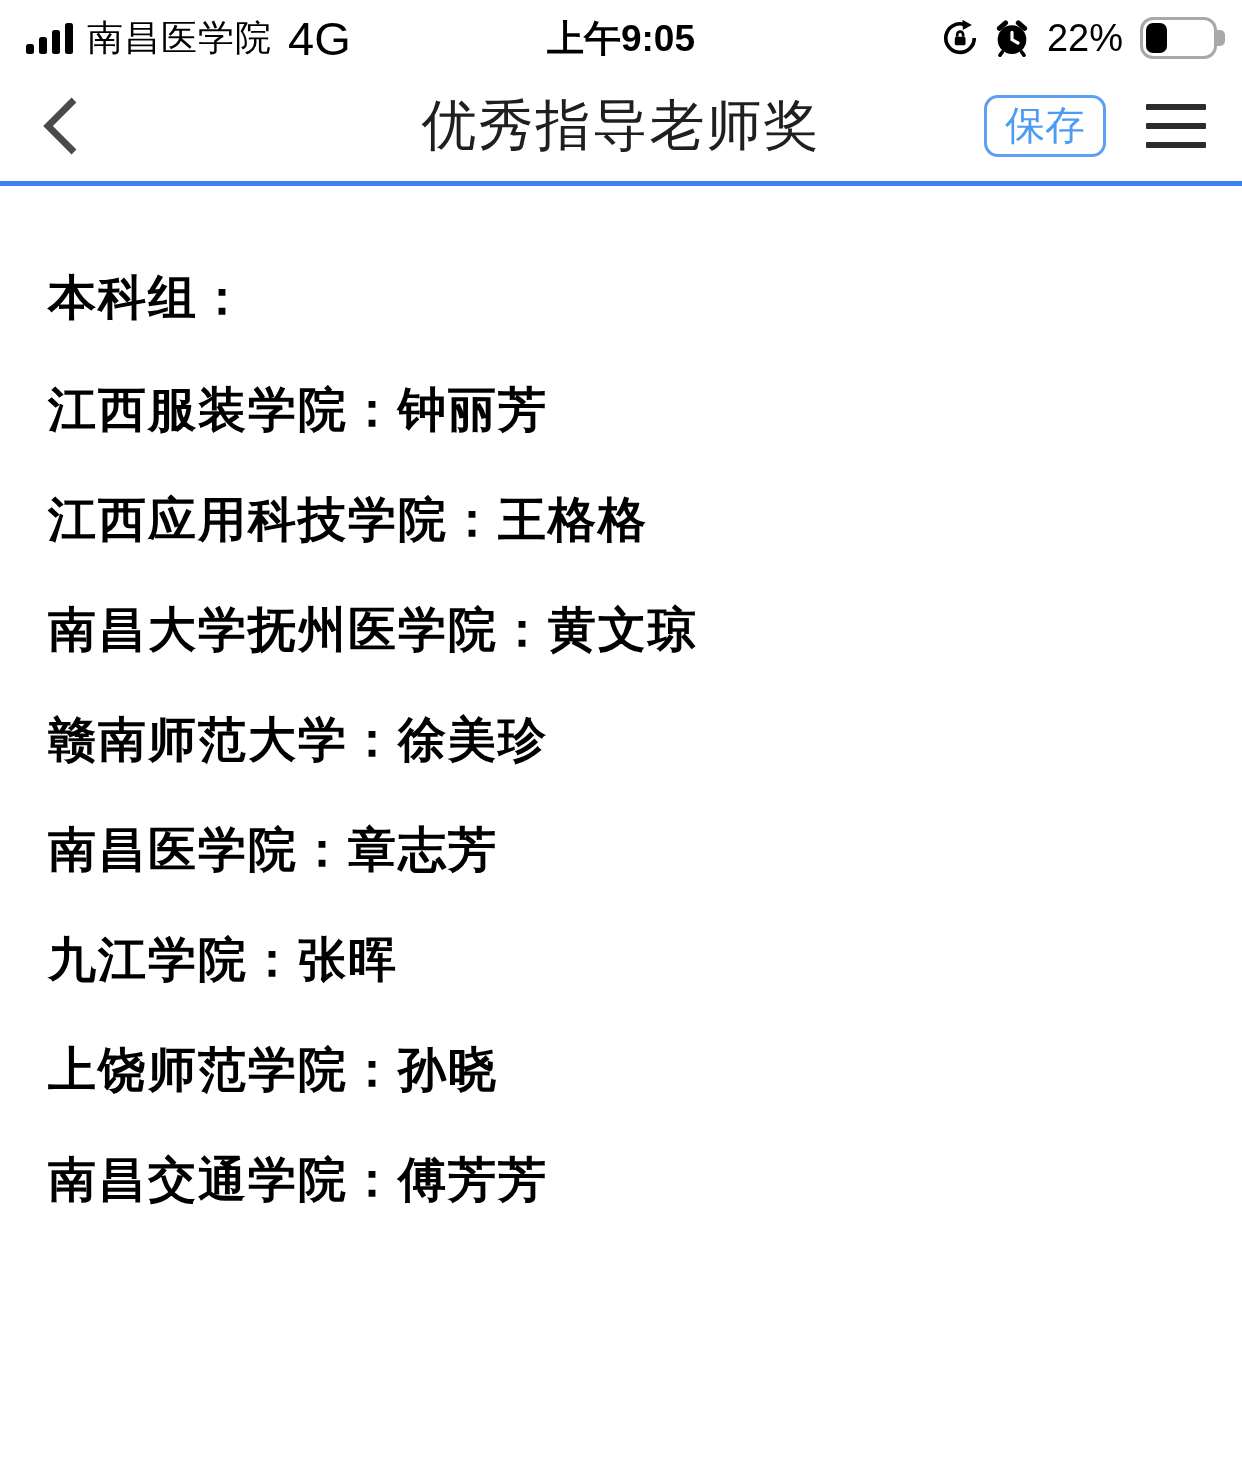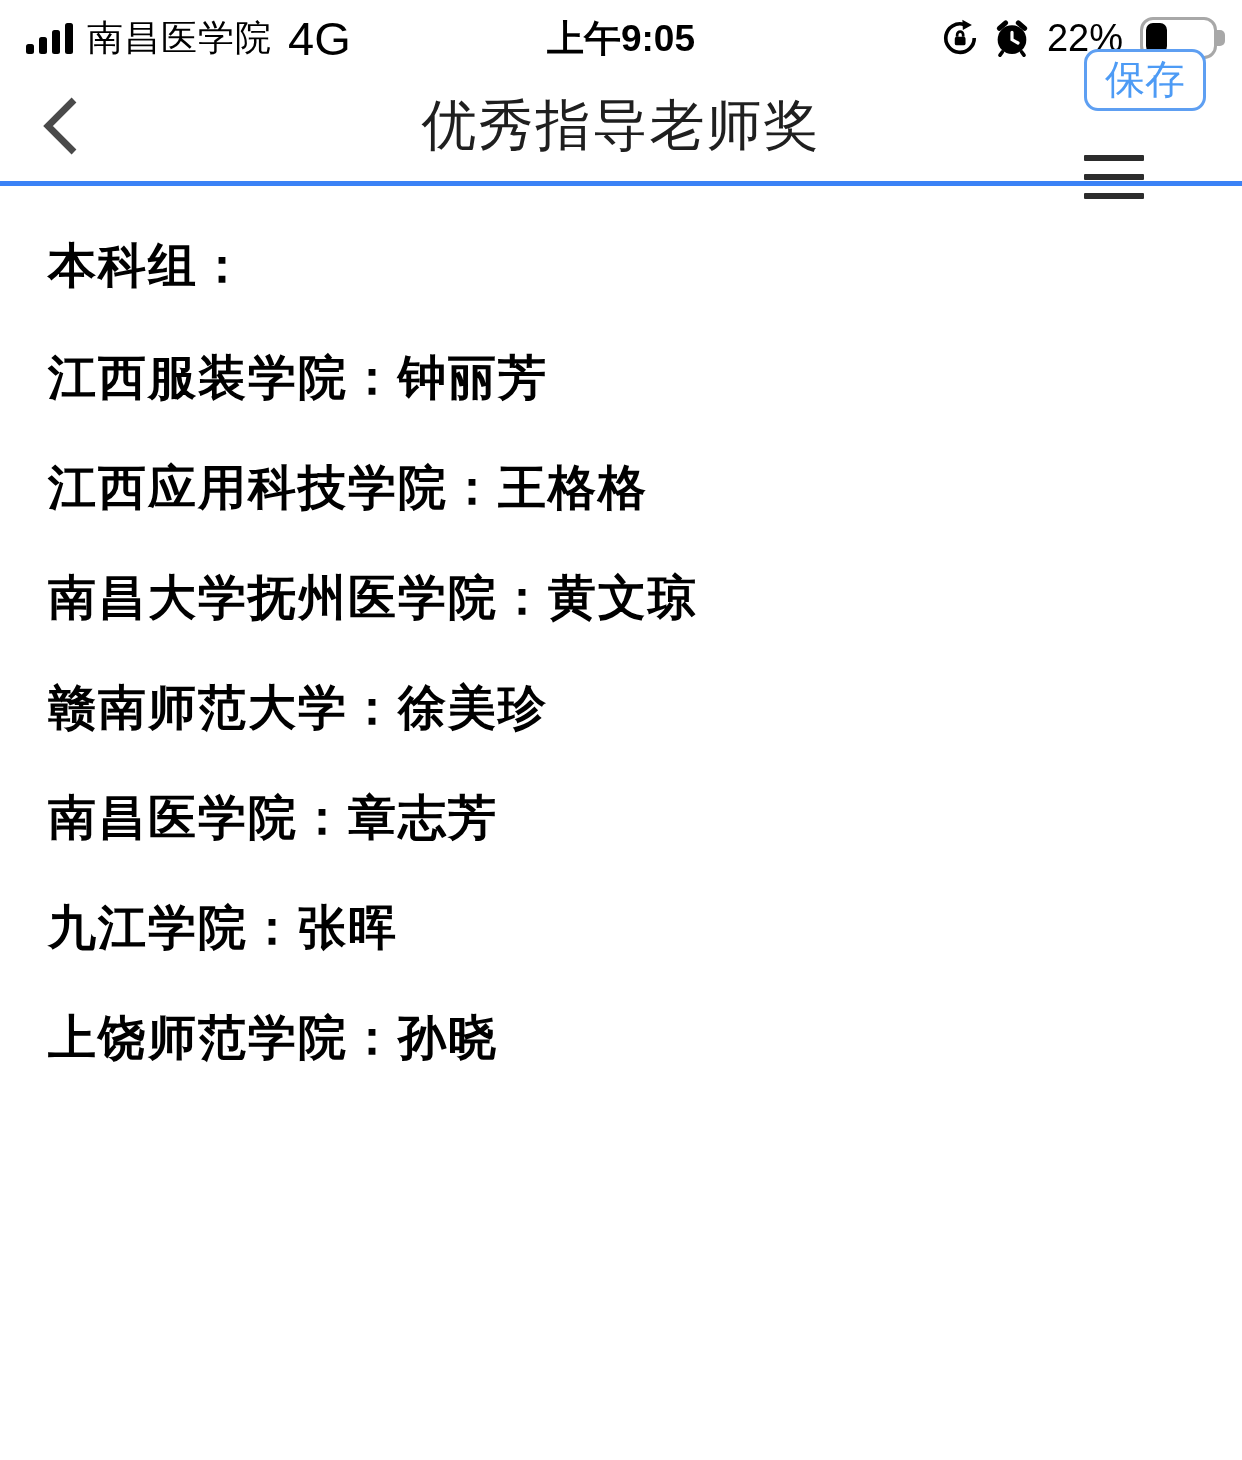--- a/index.html
+++ b/index.html
@@ -51,34 +51,34 @@
     position:relative;
   }
   .back-btn { width:70px; height:80px; display:flex; align-items:center; background:none; border:none; cursor:pointer; z-index:1; }
   .nav-title {
     position:absolute; left:0; right:0;
     text-align:center;
     font-size:55px; font-weight:500; color:#1f1f1f;
     letter-spacing:2px;
     pointer-events:none;
   }
-  .nav-right { margin-left:auto; display:flex; align-items:flex-start; gap:40px; z-index:1;flex-direction:column; }
+  .nav-right { margin-left:auto; display:flex; align-items:center; gap:40px; z-index:1; }
   .save-btn {
     width:122px; height:62px;
     border:3px solid #5e9ff2; border-radius:14px;
     background:#fff; color:#4d9bf5;
     font-size:40px; font-family:inherit;
     display:flex; align-items:center; justify-content:center;
     cursor:pointer;
   }
   .menu-btn { display:flex; flex-direction:column; gap:13px; background:none; border:none; padding:4px 0; cursor:pointer; }
   .menu-btn .line { width:60px; height:6px; background:#2c2c2c; border-radius:1px; }
 
   
-  .content { padding:56px 40px 0 48px; }
+  .content { padding:88px 40px 0 48px; }
   .heading {
     font-size:48px; font-weight:700; line-height:1;
     letter-spacing:2px; margin-bottom:64px; color:#000;
   }
   .entry {
     font-size:48px; font-weight:700; line-height:1;
     letter-spacing:2px; margin-bottom:62px; color:#000;
     cursor:text;
   }
 </style>
@@ -144,13 +144,14 @@
 
 <div class="content">
   <div class="heading">本科组：</div>
   <div class="entry">江西服装学院：钟丽芳</div>
   <div class="entry">江西应用科技学院：王格格</div>
   <div class="entry">南昌大学抚州医学院：黄文琼</div>
   <div class="entry">赣南师范大学：徐美珍</div>
   <div class="entry">南昌医学院：章志芳</div>
   <div class="entry">九江学院：张晖</div>
   <div class="entry">上饶师范学院：孙晓</div>
+  <div class="entry">南昌交通学院：傅芳芳</div>
 </div>
 
 </body></html>

